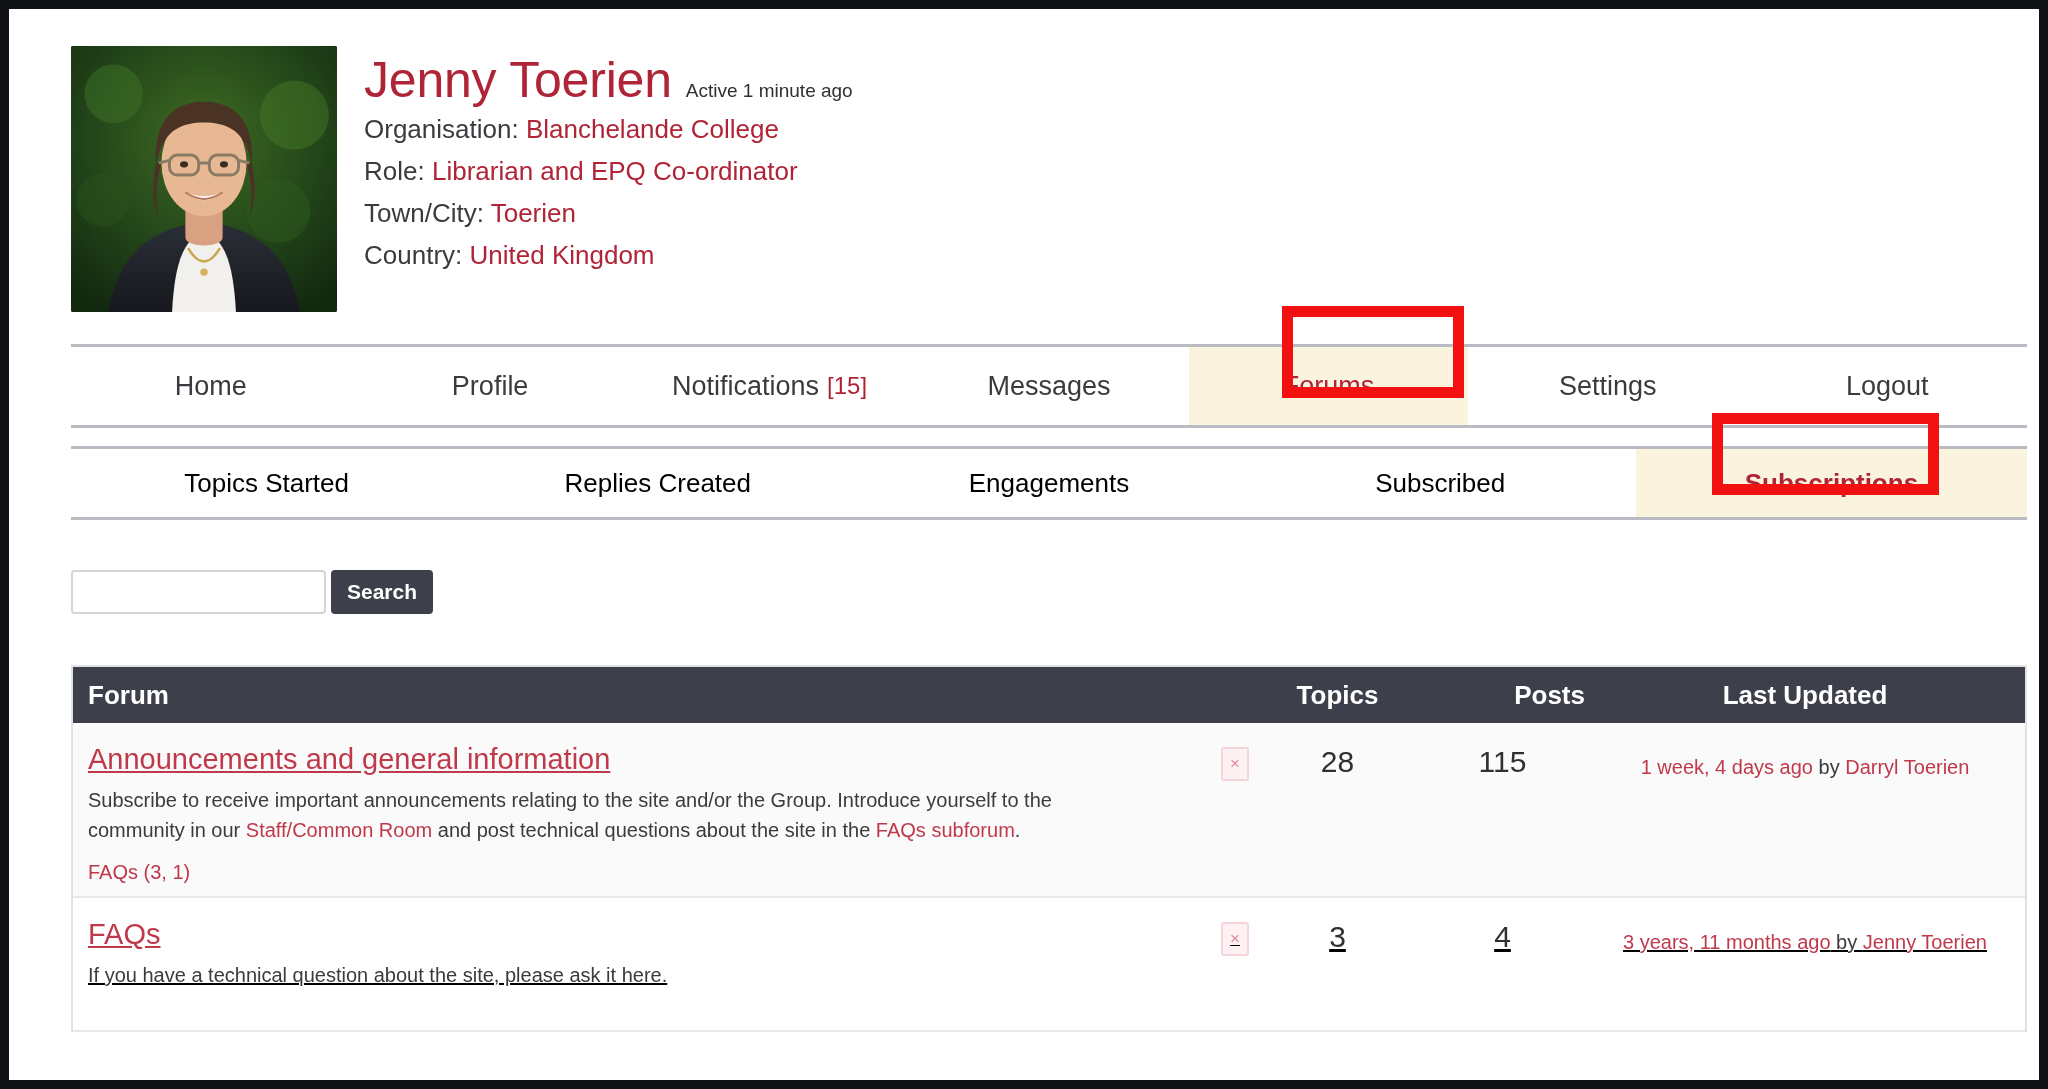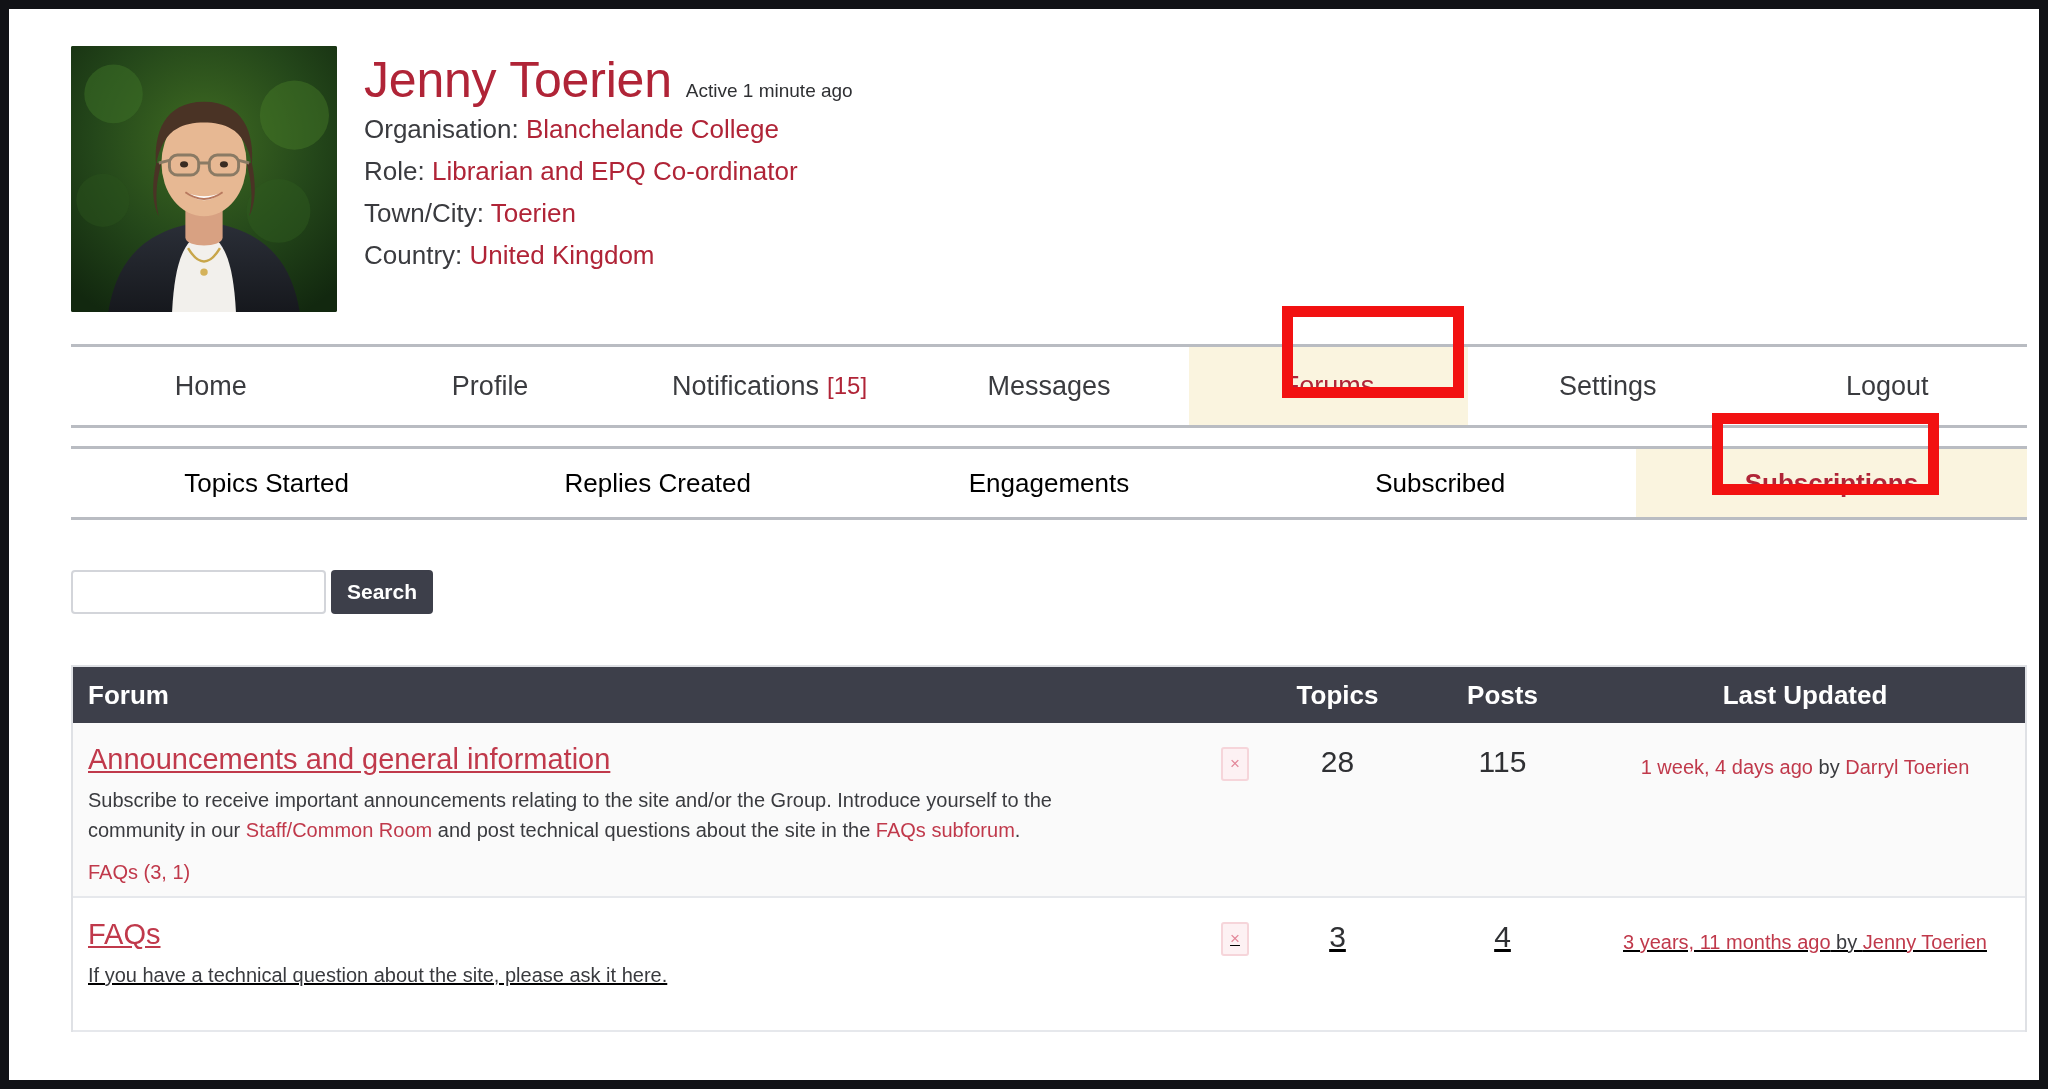--- a/index.html
+++ b/index.html
@@ -167,21 +167,21 @@
     display: flex;
     background: #3d3f4a;
     height: 56px;
     align-items: center;
     color: #ffffff;
     font-size: 26px;
     font-weight: bold;
   }
   .col-forum  { flex: 1 1 auto; padding-left: 15px; }
   .col-topics { flex: 0 0 165px; text-align: center; }
-  .col-posts  { flex: 0 0 165px; text-align: center; }
+  .col-posts  { flex: 0 0 165px; text-align: right; }
   .col-updated{ flex: 0 0 440px; text-align: center; }
 
   .trow {
     display: flex;
     border-bottom: 2px solid #e6e8ec;
     min-height: 134px;
     padding-top: 18px;
     padding-bottom: 12px;
   }
   .trow.alt { background: #fafafa; }

